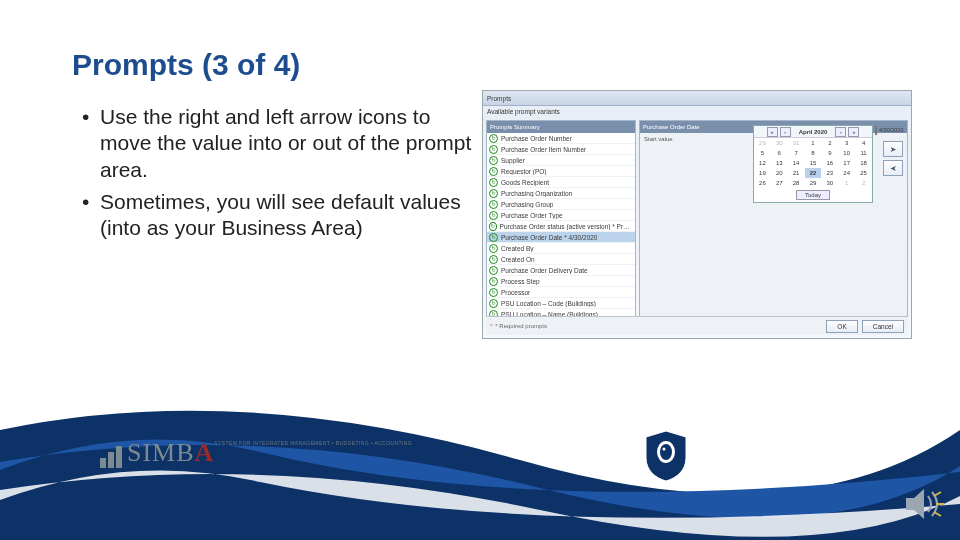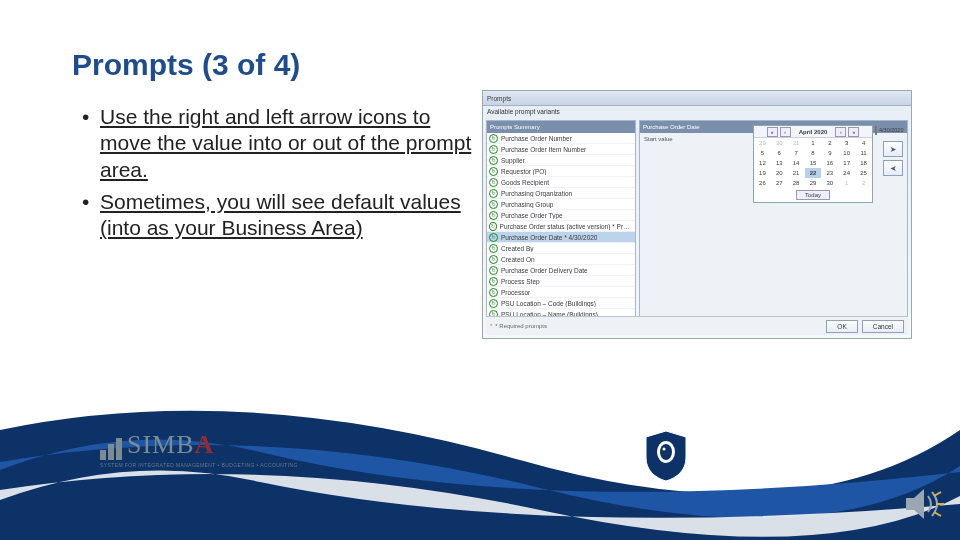--- a/index.html
+++ b/index.html
@@ -1,21 +1,21 @@
 <!DOCTYPE html>
 <html><head>
 <meta charset="utf-8">
 <style>
   html,body{margin:0;padding:0;width:960px;height:540px;font-family:Arial,Helvetica,sans-serif;background:#fff;overflow:hidden;}
   .slide{position:relative;width:960px;height:540px;}
   .title{position:absolute;left:72px;top:48px;font-size:30px;font-weight:700;color:#1e4d8f;}
   .bullets{position:absolute;left:82px;top:104px;width:400px;font-size:21px;color:#222;line-height:1.25;}
   .bul{display:flex;margin-bottom:6px;}
   .dot{flex:0 0 18px;}
-  .bcontent{flex:1;text-decoration:underline;}
+  .bcontent{flex:1;}
   
   .shot{position:absolute;left:482px;top:90px;width:428px;height:247px;border:1px solid #9aa;background:linear-gradient(#e8eef6,#f4f7fb);font-size:6.5px;color:#3a3a3a;overflow:hidden;}
   .shot-titlebar{height:14px;background:linear-gradient(#dfe7f3,#c8d4e6);display:flex;align-items:center;padding:0 4px;border-bottom:1px solid #9fb0c8;}
   .shot-tablab{font-size:6.5px;color:#333;padding:2px 4px;}
   .shot-body{position:relative;display:flex;height:212px;}
   .panel-left{width:148px;border:1px solid #a6b6cb;margin:3px;background:#fff;display:flex;flex-direction:column;}
   .panel-head{height:12px;background:#7a8fab;color:#fff;font-size:6px;display:flex;align-items:center;padding:0 3px;}
   .plist{flex:1;overflow:hidden;}
   .pitem{display:flex;align-items:center;height:10px;padding:0 2px;border-bottom:1px solid #eef2f7;}
   .pitem.sel{background:#bcd3ec;}
@@ -40,21 +40,21 @@
   .date-val{font-size:5.5px;}
   .arrow-col{position:absolute;right:4px;top:20px;display:flex;flex-direction:column;gap:3px;}
   .sq-btn{width:18px;height:14px;border:1px solid #8fa1b8;background:linear-gradient(#fdfefe,#e7edf5);display:flex;align-items:center;justify-content:center;font-size:8px;color:#4c5a6e;}
   .footer-bar{position:absolute;left:3px;right:3px;bottom:3px;height:18px;border-top:1px solid #b8c4d4;display:flex;align-items:center;justify-content:space-between;padding:0 4px;font-size:6px;color:#666;background:#eef2f7;}
   .footer-bar .req{display:flex;align-items:center;gap:3px;}
   .footer-bar .btns{display:flex;gap:4px;}
   .dlg-btn{border:1px solid #8fa1b8;background:linear-gradient(#fdfefe,#e7edf5);padding:2px 10px;font-size:6.5px;color:#333;}
   
   .band{position:absolute;left:0;right:0;bottom:0;height:170px;overflow:hidden;pointer-events:none;}
   .band svg{position:absolute;left:0;bottom:0;}
-  .simba{position:absolute;left:100px;bottom:72px;display:flex;flex-direction:column;align-items:flex-start;}
+  .simba{position:absolute;left:100px;bottom:72px;display:flex;flex-direction:row;align-items:flex-start;}
   .simba-row{display:flex;align-items:flex-end;gap:5px;}
   .simba-bars{display:flex;align-items:flex-end;gap:2px;}
   .simba-bars span{display:block;width:6px;background:#7c8b92;}
   .simba-bars span:nth-child(1){height:10px;}
   .simba-bars span:nth-child(2){height:16px;}
   .simba-bars span:nth-child(3){height:22px;}
   .simba-word{font-family:"Times New Roman",serif;font-size:26px;letter-spacing:1px;color:#7c8b92;font-weight:400;}
   .simba-word b{color:#9a2a2a;font-weight:700;}
   .simba-sub{font-size:5px;letter-spacing:0.4px;color:#6b7780;margin-top:2px;}
   .penn{position:absolute;right:110px;bottom:58px;display:flex;align-items:center;gap:14px;}

